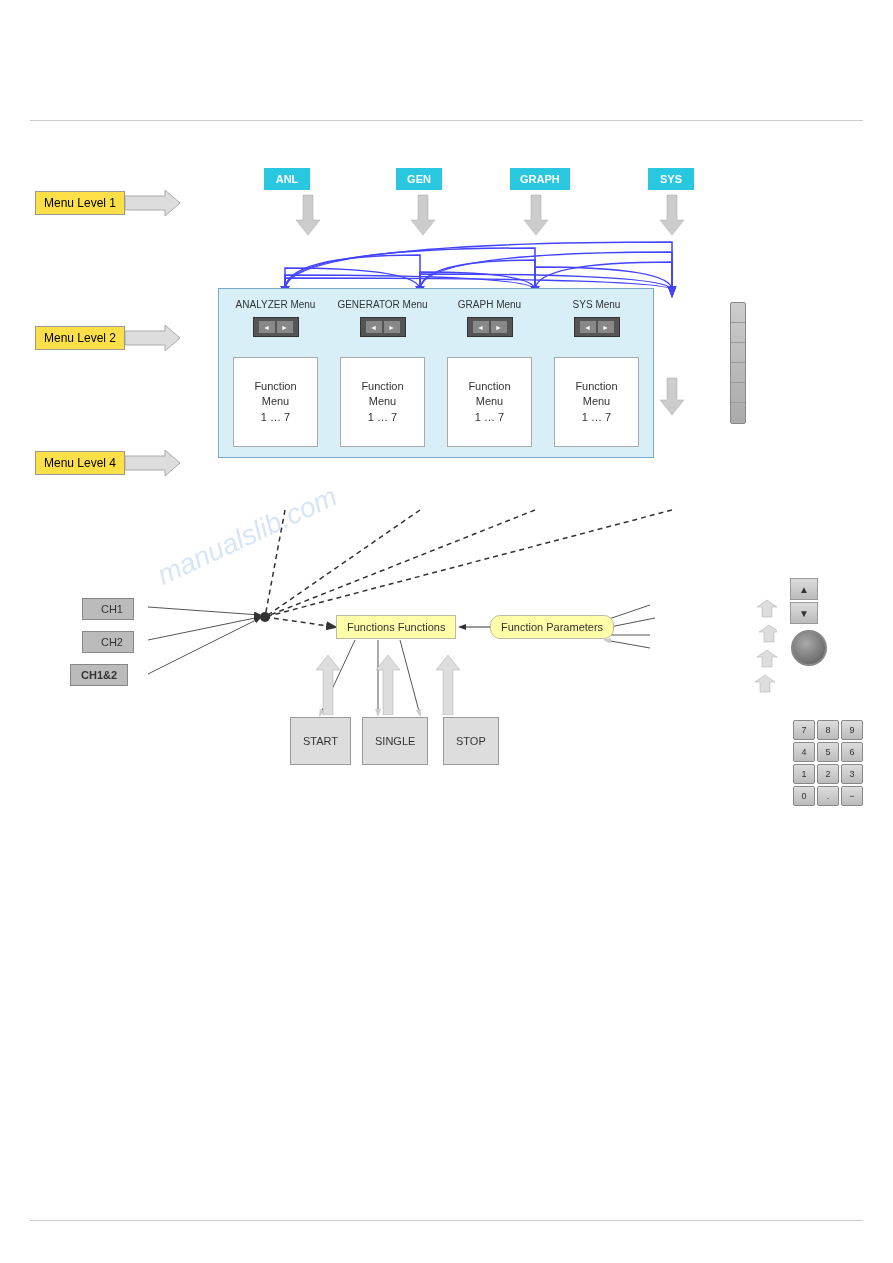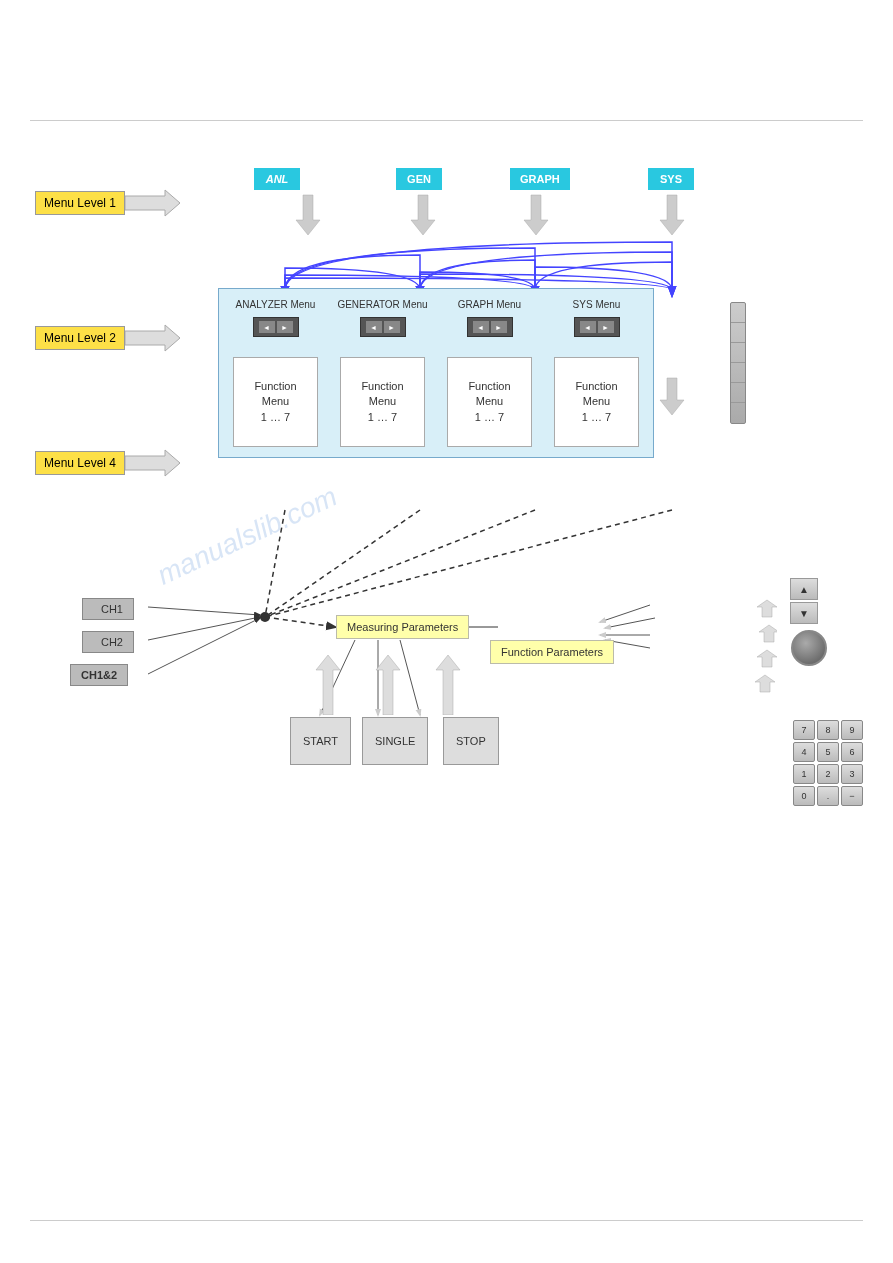--- a/index.html
+++ b/index.html
@@ -311,21 +311,21 @@
     </svg>
   </div>
 
   <div class="menu-level-label" style="position:absolute; top:448px; left:35px;">
     <span class="level-text-box">Menu Level 4</span>
     <svg width="55" height="30" viewBox="0 0 55 30">
       <polygon points="0,8 40,8 40,2 55,15 40,28 40,22 0,22" fill="#ddd" stroke="#aaa" stroke-width="1"></polygon>
     </svg>
   </div>
 
-  <div class="top-btn" style="left:254px; top:168px;font-style:italic;">ANL</div>
+  <div class="top-btn" style="left:264px; top:168px;">ANL</div>
   <div class="top-btn" style="left:396px; top:168px;">GEN</div>
   <div class="top-btn" style="left:510px; top:168px;">GRAPH</div>
   <div class="top-btn" style="left:648px; top:168px;">SYS</div>
 
   <div style="position:absolute; top:288px; left:218px; width:436px; background:#d8eff8; border:1px solid #7ac; padding:10px 6px;">
     <div style="display:flex; gap:6px;">
 
       <div class="menu-column">
         <div class="menu-column-title">ANALYZER
 Menu</div>
@@ -389,24 +389,24 @@
     <div style="height:20px; display:flex; align-items:center; justify-content:center;"></div>
   </div>
 
   <div class="ch-btn" style="top:598px; left:82px;">CH1</div>
 
   <div class="ch-btn" style="top:631px; left:82px;">CH2</div>
 
   <div class="ch-btn" style="top:664px; left:70px;font-weight:bold;">CH1&amp;2</div>
 
   <div class="meas-box" style="top:615px; left:336px;">
-    <span>Measuring Parameters</span>
-  </div>
-
-  <div class="func-params-box" style="top:640px; left:490px;">
+    <span>Functions Functions</span>
+  </div>
+
+  <div class="func-params-box" style="top:615px; left:490px;border-radius:10px;">
     <span>Function Parameters</span>
   </div>
 
   <div class="control-btn" style="left:290px; top:717px;">START</div>
   <div class="control-btn" style="left:362px; top:717px;">SINGLE</div>
   <div class="control-btn" style="left:443px; top:717px;">STOP</div>
 
   <div class="scroll-btn" style="top:578px; right:75px; width:28px; height:22px;">▲</div>
   <div class="scroll-btn" style="top:602px; right:75px; width:28px; height:22px;">▼</div>
 

